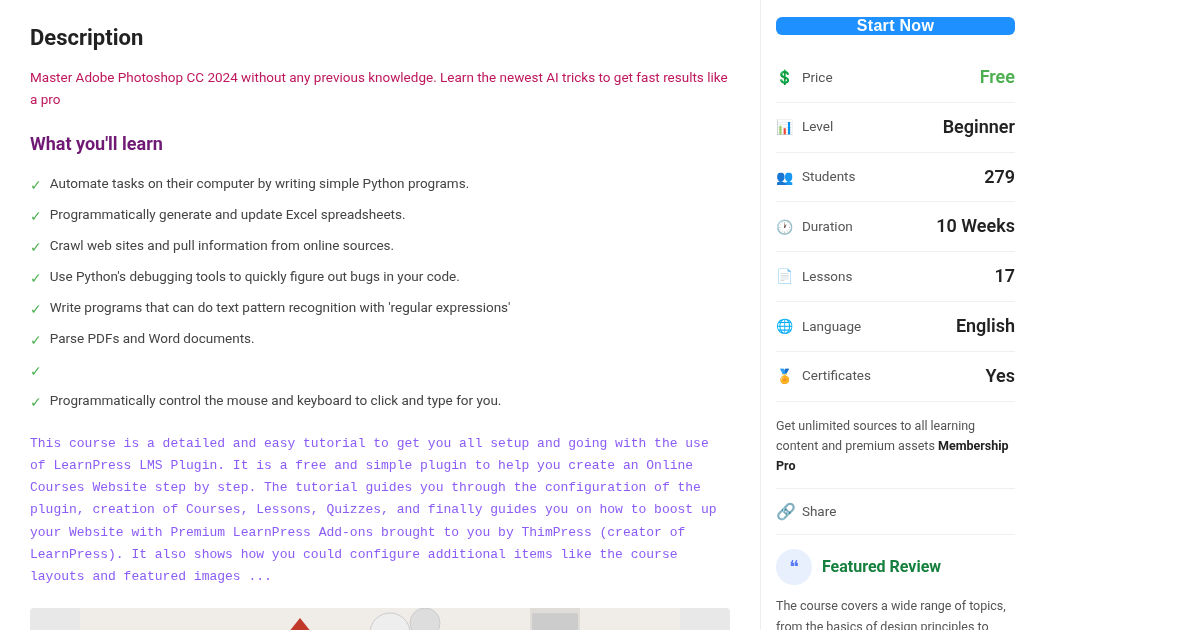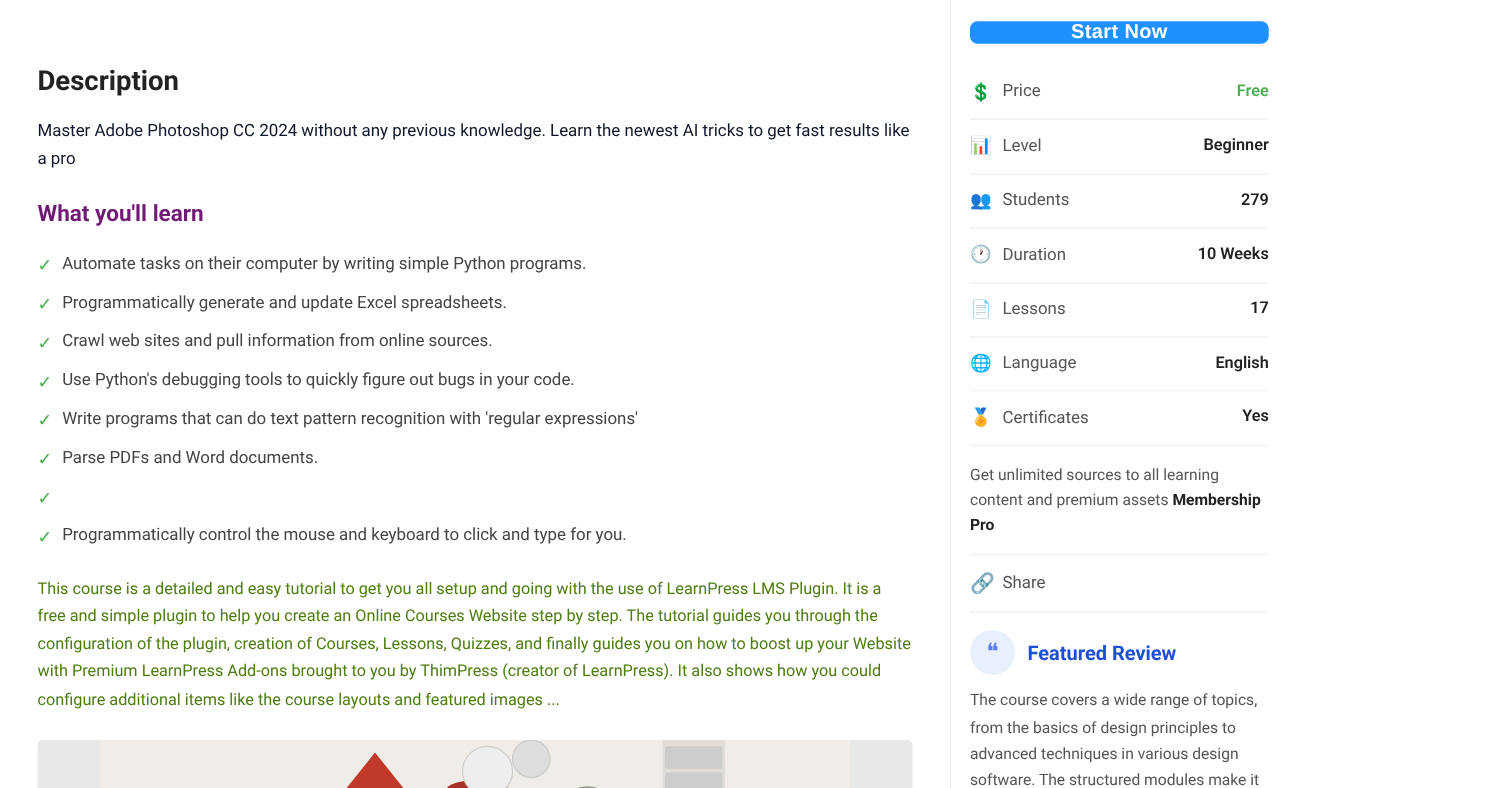--- a/index.html
+++ b/index.html
@@ -25,25 +25,24 @@
       width: 270px;
       padding: 15px;
       border-left: 1px solid #eee;
       flex-shrink: 0;
     }
     h1.description-title {
       font-size: 22px;
       font-weight: 700;
       color: #222;
       margin-bottom: 12px;
-      margin-top: 28px;
     }
     .description-text {
       font-size: 13.5px;
-      color: #0f172a;
+      color: #be185d;
       margin-bottom: 20px;
       line-height: 1.6;
     }
     h2.learn-title {
       font-size: 18px;
       font-weight: 700;
       color: #701a75;
       margin-bottom: 14px;
     }
     .learn-list {
@@ -60,23 +59,24 @@
       line-height: 1.5;
     }
     .check-icon {
       color: #4caf50;
       font-size: 14px;
       margin-top: 2px;
       flex-shrink: 0;
     }
     .course-description {
       font-size: 13px;
-      color: #4d7c0f;
+      color: #8b5cf6;
       line-height: 1.7;
       margin-bottom: 20px;
+      font-family: Liberation Mono, monospace;
     }
     .course-image {
       width: 100%;
       height: 170px;
       background: #e8e8e8;
       border-radius: 4px;
       overflow: hidden;
       position: relative;
       display: flex;
       align-items: center;
@@ -109,21 +109,21 @@
       gap: 8px;
       color: #555;
       font-size: 13.5px;
     }
     .info-icon {
       font-size: 14px;
       width: 18px;
       text-align: center;
     }
     .info-value {
-      font-size: 13px;
+      font-size: 18px;
       font-weight: 600;
       color: #222;
     }
     .info-value.free { color: #4caf50; font-weight: 600; }
     .membership-text {
       font-size: 12.5px;
       color: #555;
       margin: 14px 0 12px;
       line-height: 1.6;
     }
@@ -161,21 +161,21 @@
       border-radius: 50%;
       display: flex;
       align-items: center;
       justify-content: center;
       flex-shrink: 0;
     }
     .quote-icon { font-size: 18px; color: #5b7bfa; }
     .featured-review-title {
       font-size: 16px;
       font-weight: 700;
-      color: #1d4ed8;
+      color: #15803d;
     }
     .review-text {
       font-size: 12.5px;
       color: #555;
       line-height: 1.7;
     }
   </style>
 </head>
 <body>
 

